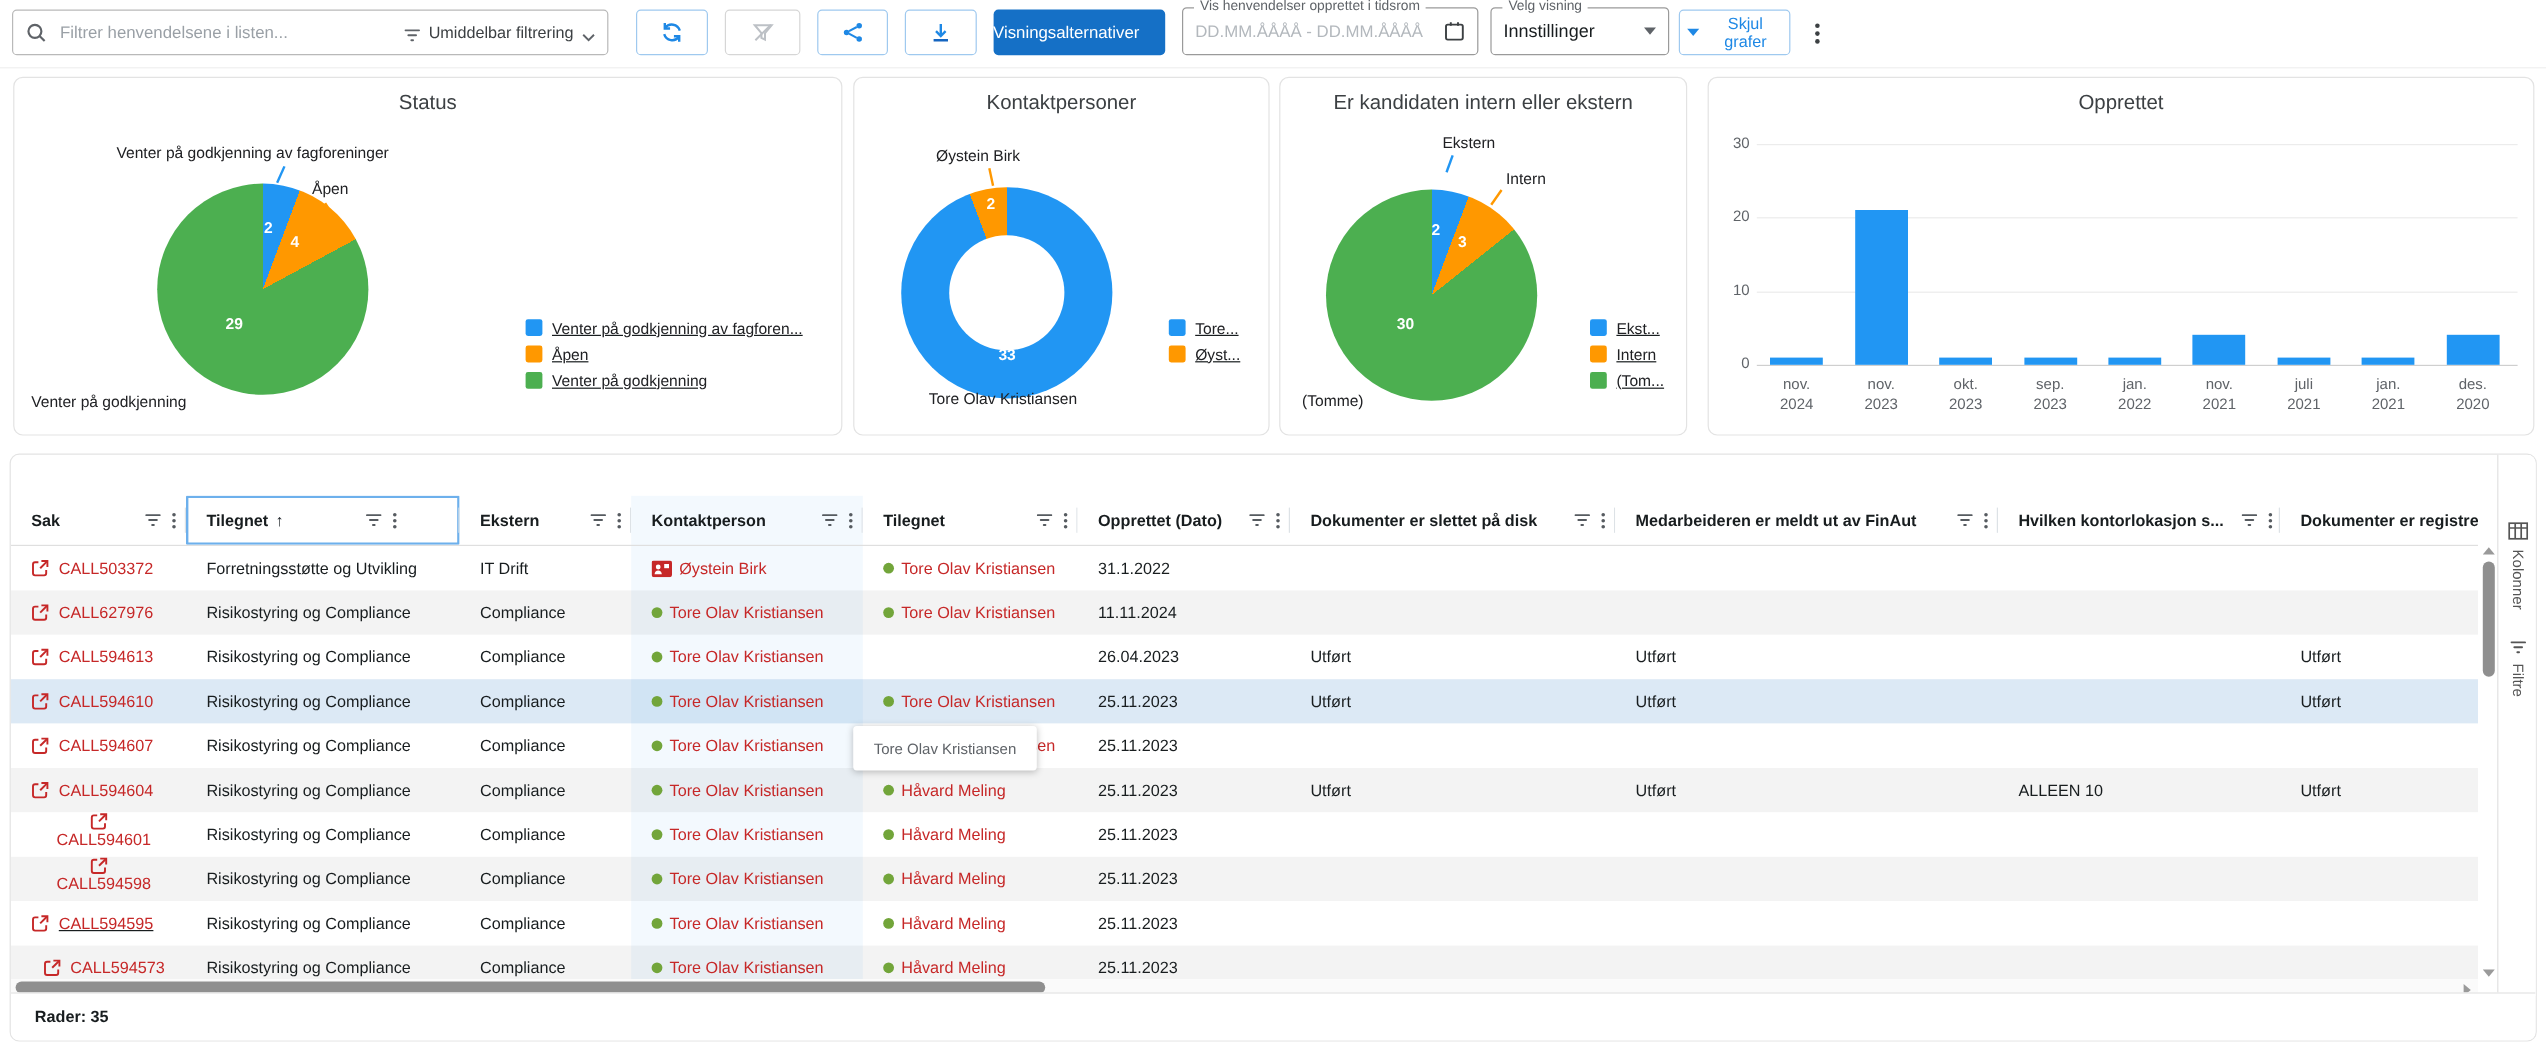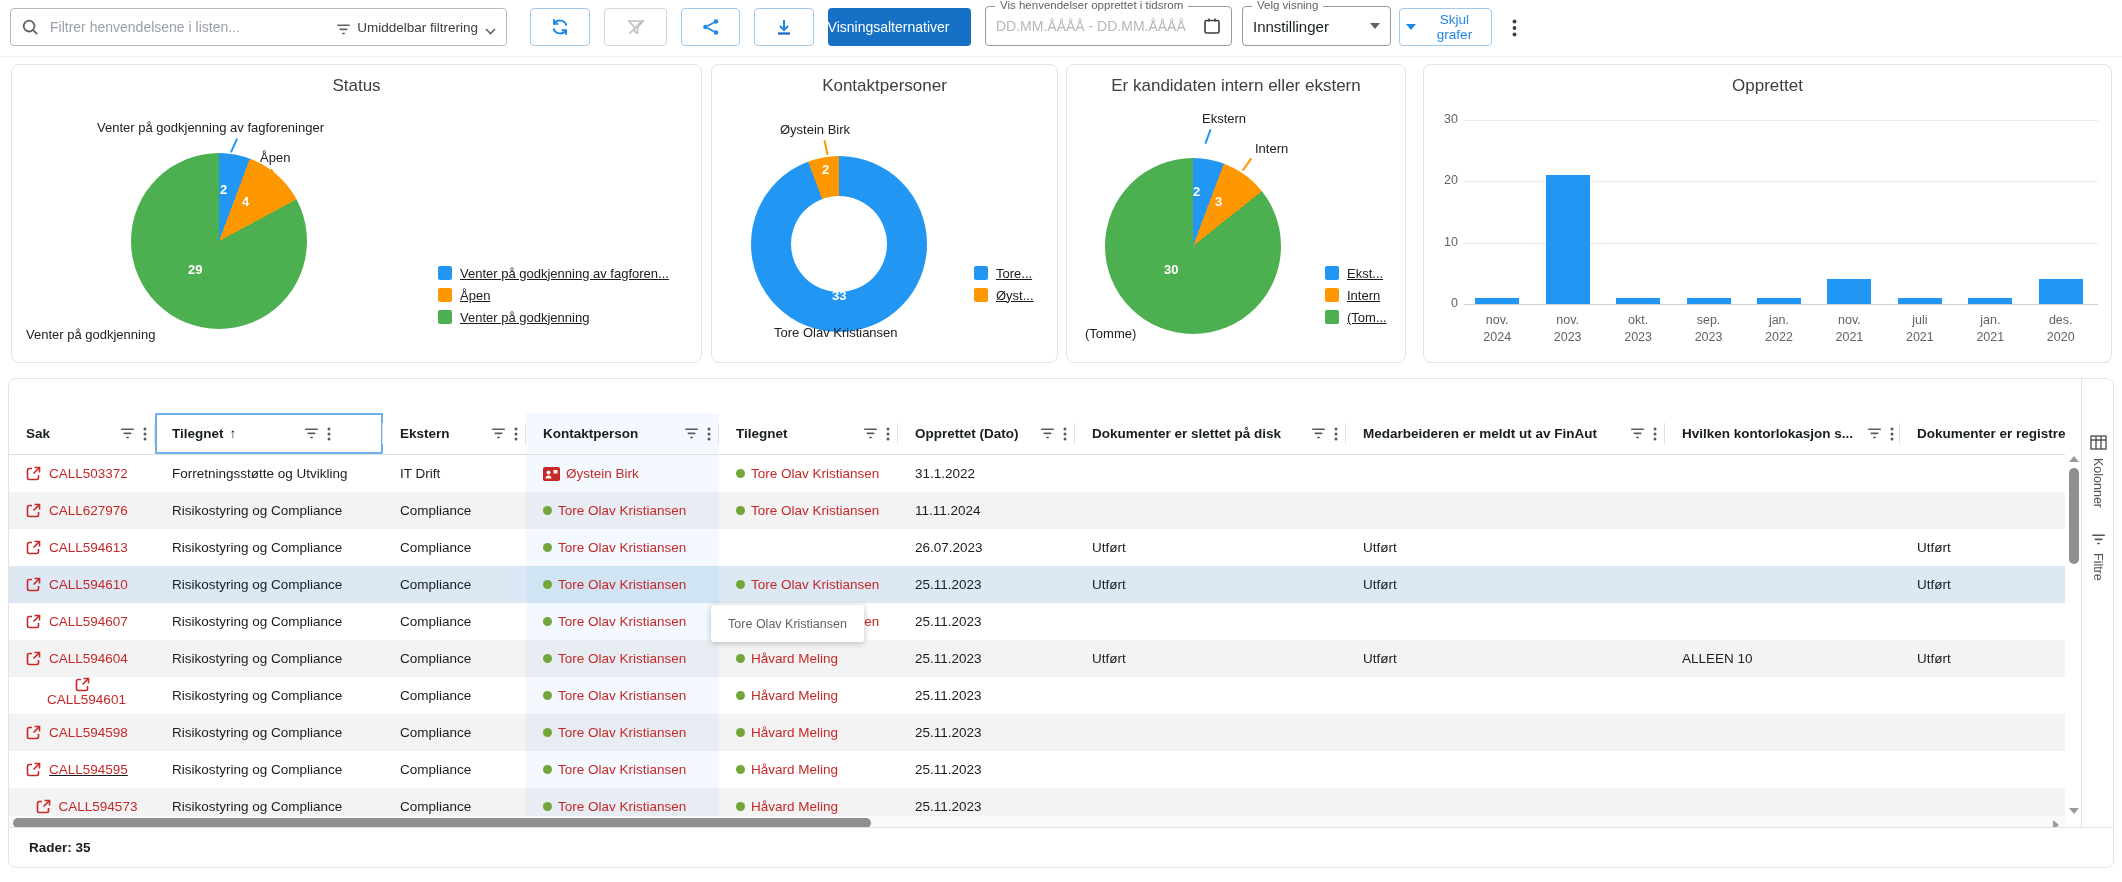--- a/index.html
+++ b/index.html
@@ -608,21 +608,21 @@
               </span>
               <a class="red-link">CALL594613</a>
             </div>
             <div class="td" style="width: 228px;">Risikostyring og Compliance</div>
             <div class="td" style="width: 143px;">Compliance</div>
             <div class="td col-hl" style="width: 193px;">
               <span class="dot"></span>
               <a class="red-link">Tore Olav Kristiansen</a>
             </div>
             <div class="td" style="width: 179px;"></div>
-            <div class="td" style="width: 177px;">26.07.2023</div>
+            <div class="td" style="width: 177px;">26.04.2023</div>
             <div class="td" style="width: 271px;">Utført</div>
             <div class="td" style="width: 319px;">Utført</div>
             <div class="td" style="width: 235px;"></div>
             <div class="td" style="width: 280px;">Utført</div>
           </div>
           <div class="tr tr-alt tr-sel">
             <div class="td" style="width: 146px;">
               <span class="ic-open">
                 <svg width="15" height="15" viewBox="0 0 15 15">
                   <path d="M6 2.5H3.2C2.3 2.5 1.5 3.3 1.5 4.2v7.6c0 .9.8 1.7 1.7 1.7h7.6c.9 0 1.7-.8 1.7-1.7V9" fill="none" stroke="#c62828" stroke-width="1.6"></path>
@@ -723,21 +723,21 @@
               <span class="dot"></span>
               <a class="red-link">Håvard Meling</a>
             </div>
             <div class="td" style="width: 177px;">25.11.2023</div>
             <div class="td" style="width: 271px;"></div>
             <div class="td" style="width: 319px;"></div>
             <div class="td" style="width: 235px;"></div>
             <div class="td" style="width: 280px;"></div>
           </div>
           <div class="tr tr-alt">
-            <div class="td" style="width: 146px;">
+            <div class="td" style="width: 146px; flex-direction: column;">
               <span class="ic-open">
                 <svg width="15" height="15" viewBox="0 0 15 15">
                   <path d="M6 2.5H3.2C2.3 2.5 1.5 3.3 1.5 4.2v7.6c0 .9.8 1.7 1.7 1.7h7.6c.9 0 1.7-.8 1.7-1.7V9" fill="none" stroke="#c62828" stroke-width="1.6"></path>
                   <path d="M8.5 1.5h5v5" fill="none" stroke="#c62828" stroke-width="1.6"></path>
                   <path d="M13 2L7.5 7.5" stroke="#c62828" stroke-width="1.6"></path>
                 </svg>
               </span>
               <a class="red-link">CALL594598</a>
             </div>
             <div class="td" style="width: 228px;">Risikostyring og Compliance</div>

